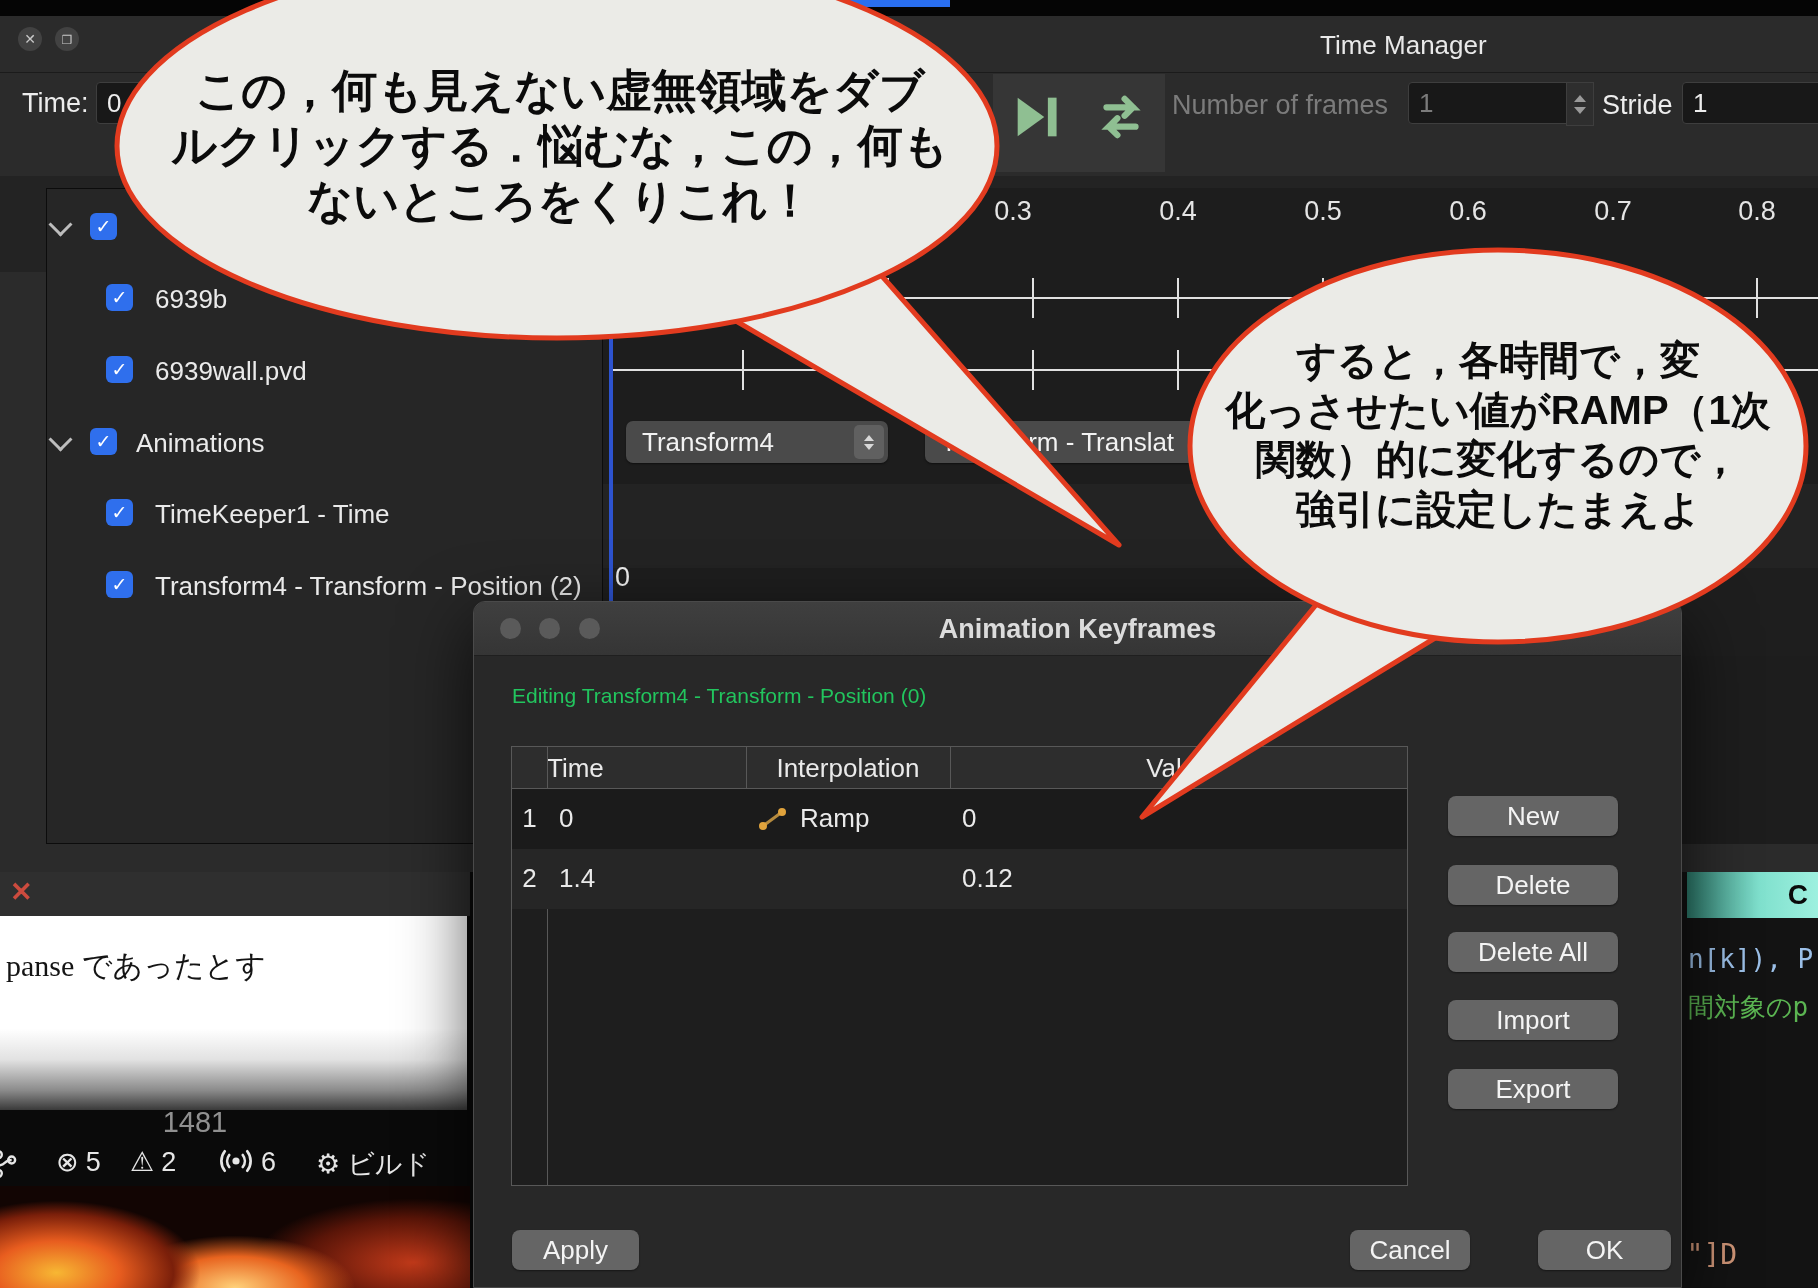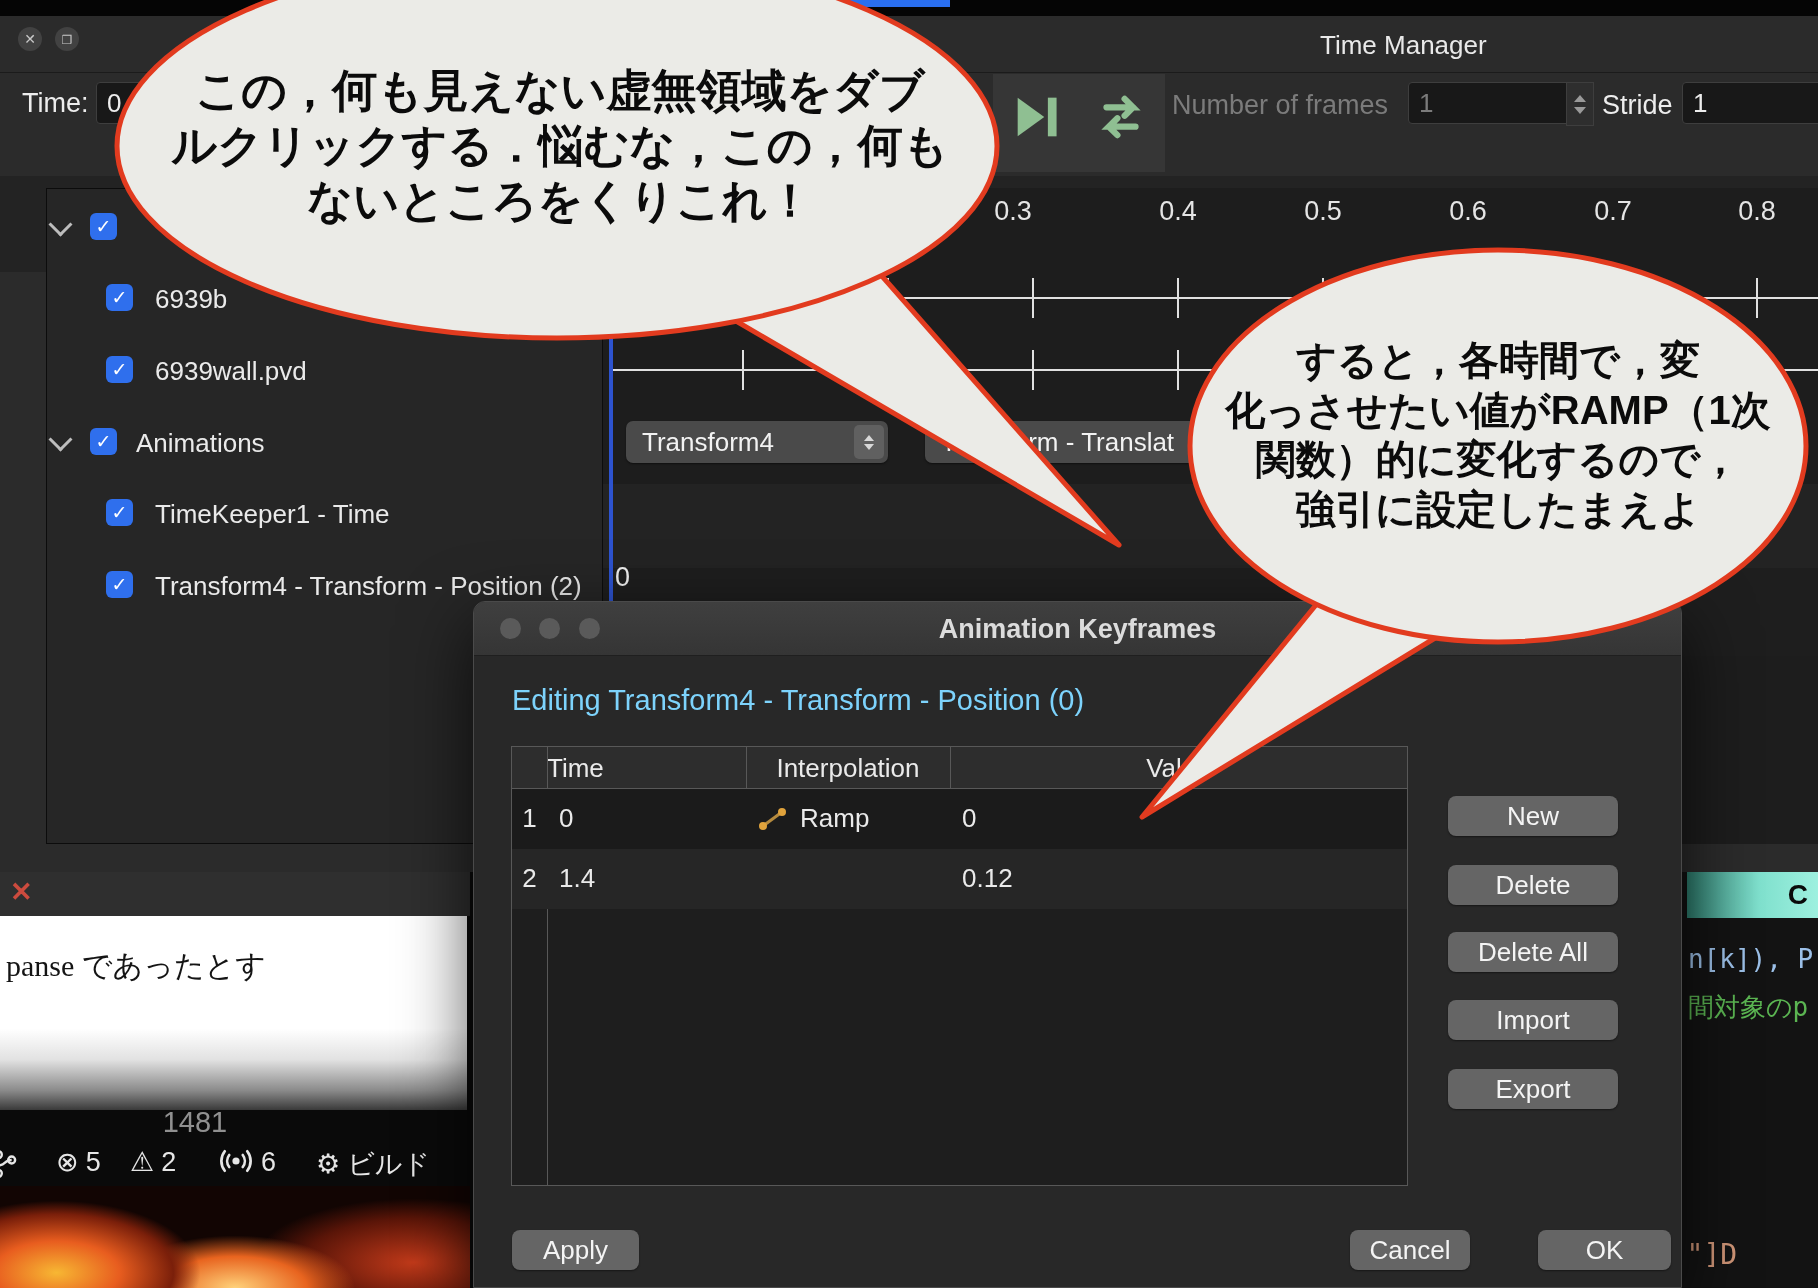--- a/index.html
+++ b/index.html
@@ -78,21 +78,21 @@
     padding-right:10px;box-sizing:border-box;color:#0a0a0a;font-size:28px;font-weight:bold;}
   .code-line{position:absolute;z-index:3;font-family:"DejaVu Sans Mono",monospace;font-size:26px;white-space:nowrap;}
 
   
   .dialog{position:absolute;left:473px;top:601px;width:1209px;height:687px;background:#282828;z-index:50;
     border:1px solid #4a4a4a;border-radius:12px 12px 0 0;box-shadow:0 22px 70px rgba(0,0,0,.7);box-sizing:border-box;padding-left:6px;}
   .dlg-titlebar{position:absolute;left:0;top:0;width:100%;height:54px;border-radius:11px 11px 0 0;
     background:linear-gradient(#3f3f3f,#353535);border-bottom:1px solid #1f1f1f;box-sizing:border-box;}
   .dlg-title{position:absolute;left:0;top:0;width:100%;text-align:center;line-height:54px;font-size:27px;font-weight:bold;color:#dcdcdc;}
   .light{position:absolute;top:16px;width:21px;height:21px;border-radius:50%;background:#5a5a5a;}
-  .dlg-editing{position:absolute;left:38px;top:82px;font-size:29px;color:#7dd3fc;}
+  .dlg-editing{position:absolute;left:38px;top:82px;font-size:21px;color:#22c55e;}
   .kf-table{position:absolute;left:37px;top:144px;width:897px;height:440px;background:#1e1e1e;border:1px solid #585858;box-sizing:border-box;}
   .kf-head{position:absolute;left:0;top:0;width:100%;height:42px;background:#2d2d2d;border-bottom:1px solid #585858;box-sizing:border-box;}
   .kf-col-sep{position:absolute;top:0;width:1px;background:#585858;}
   .kf-cell{position:absolute;font-size:26px;color:#eaeaea;white-space:nowrap;}
   .kf-row{position:absolute;left:0;width:100%;height:60px;}
   .side-btn,.bot-btn{position:absolute;background:#656565;border-radius:8px;color:#f4f4f4;font-size:26px;
     display:flex;align-items:center;justify-content:center;box-shadow:0 1px 2px rgba(0,0,0,.45);}
   .side-btn{left:974px;width:170px;height:40px;}
   .bot-btn{height:40px;top:628px;}
 

